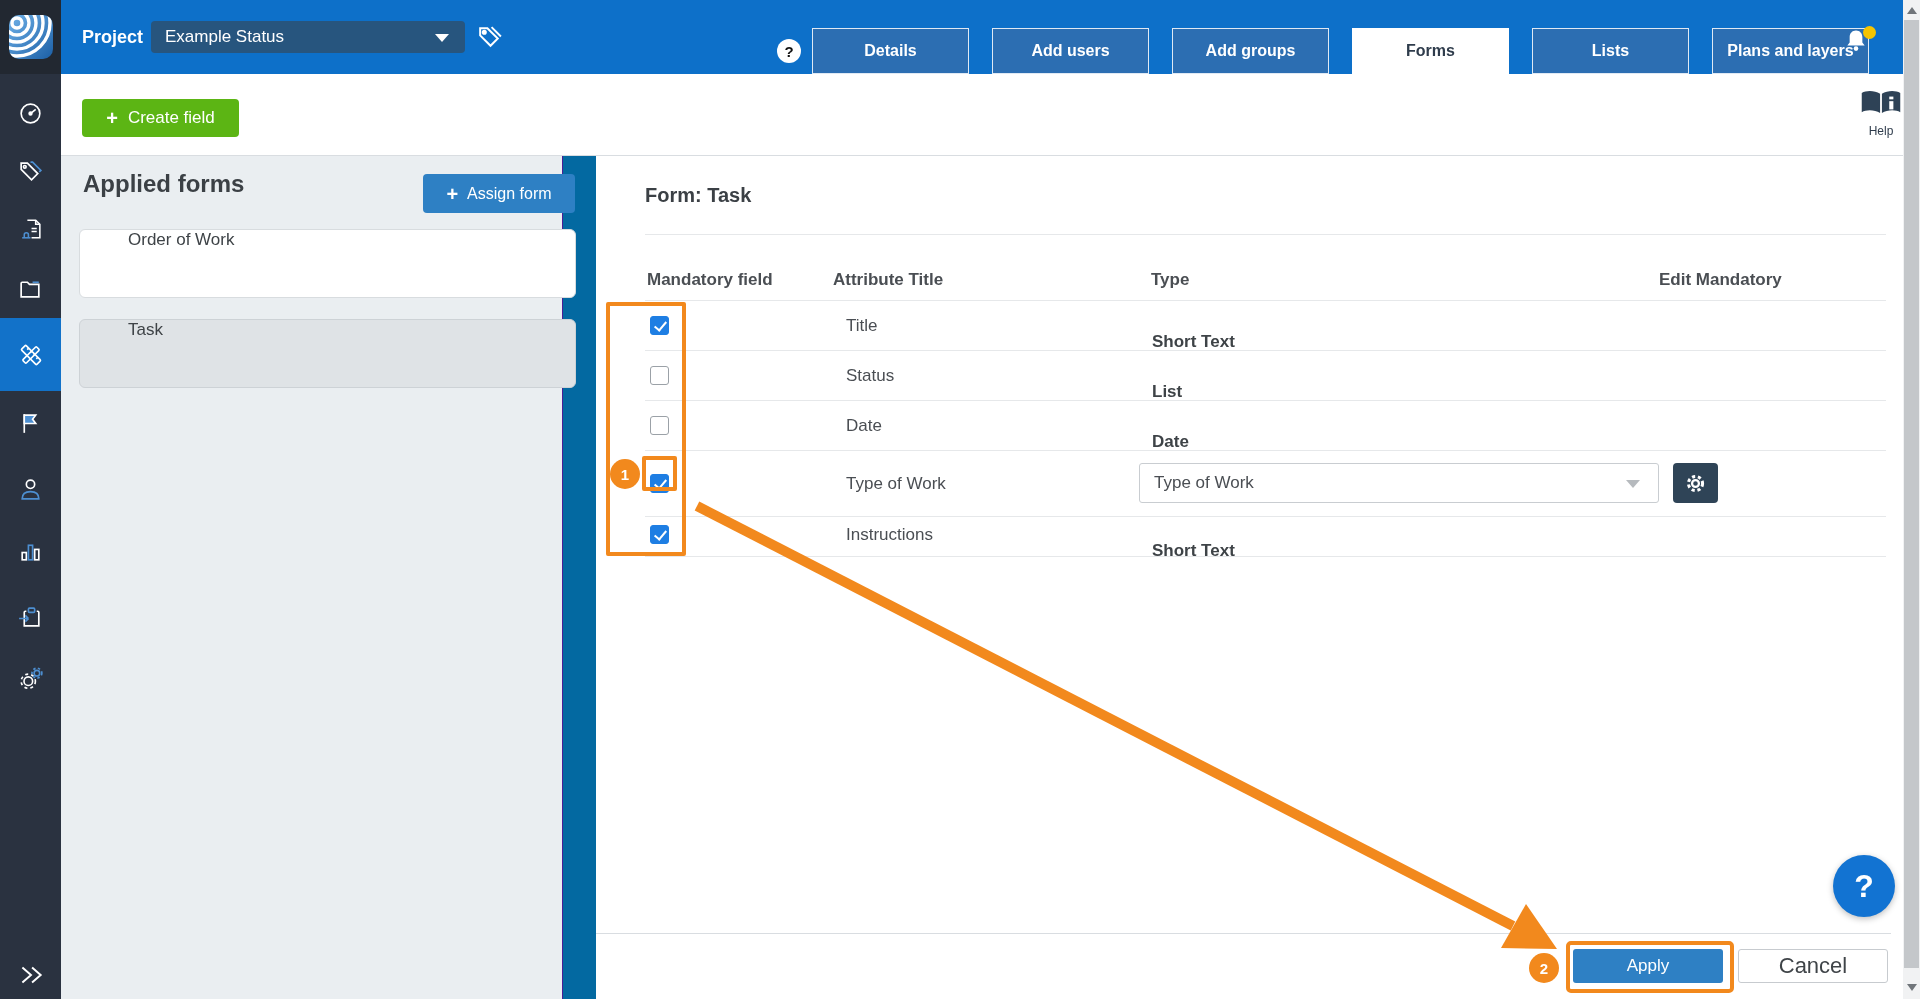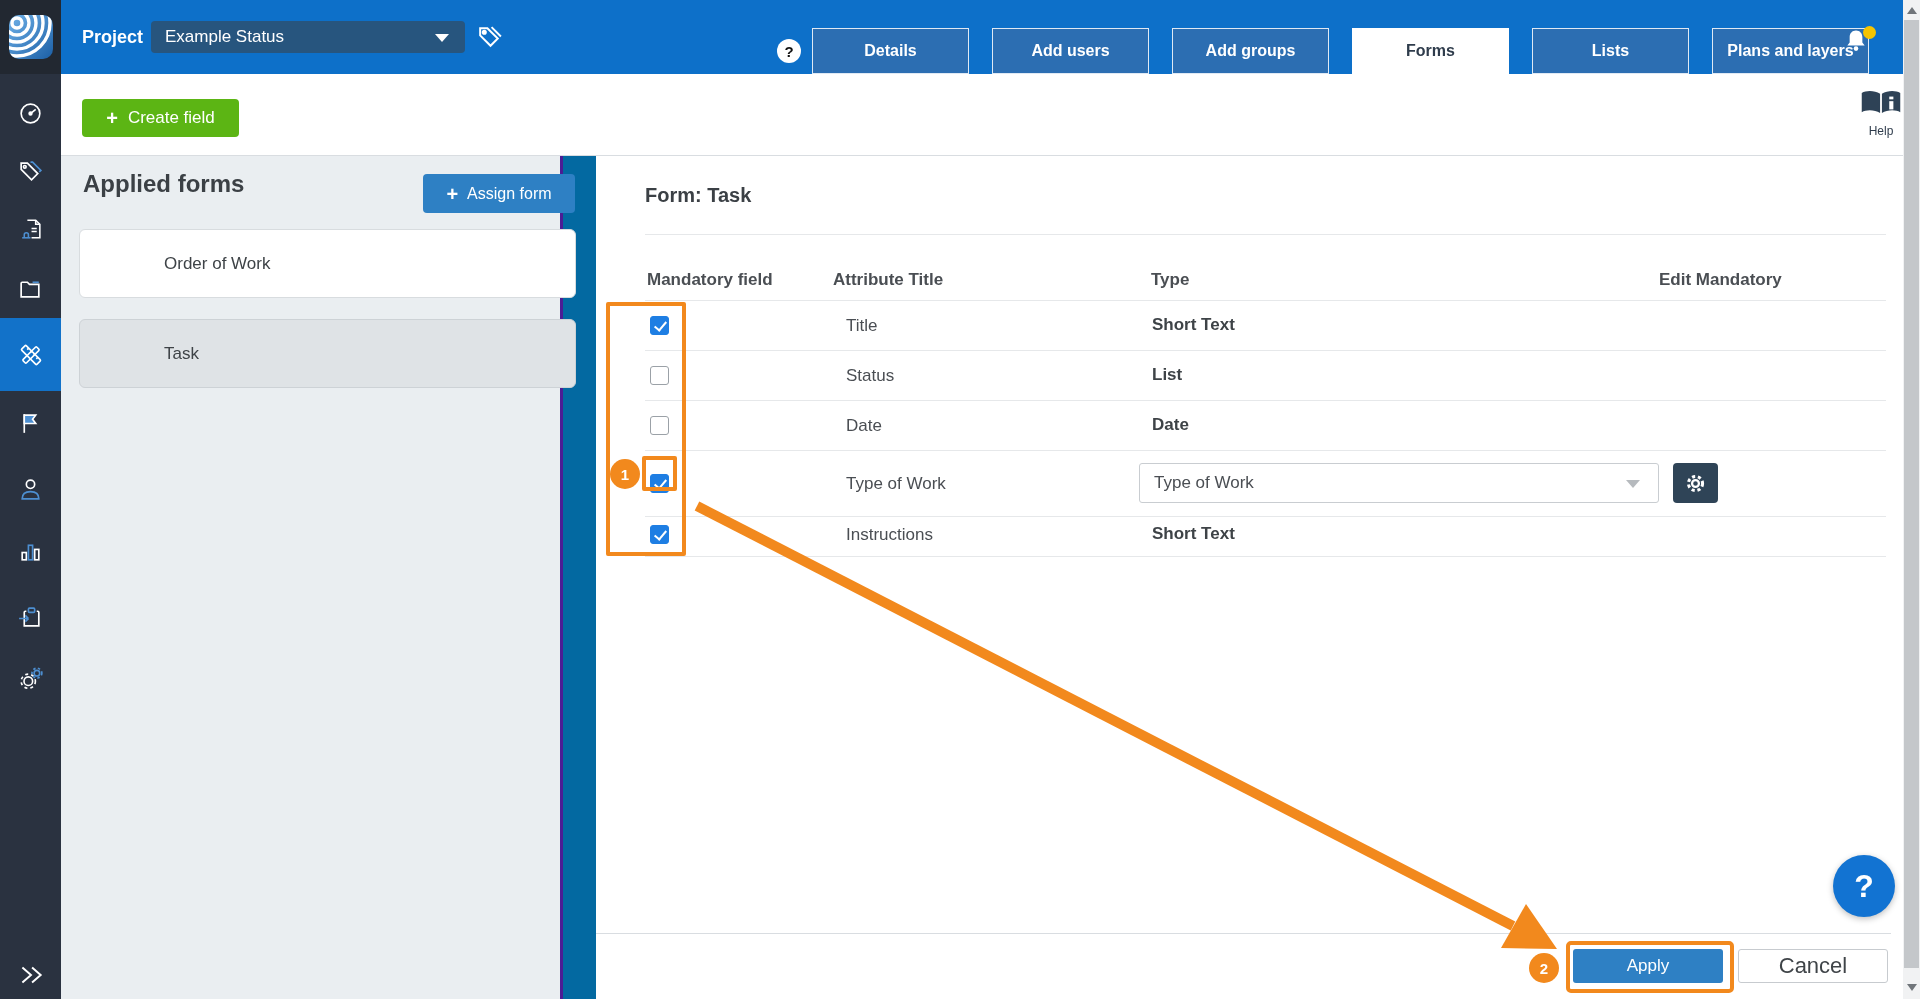--- a/index.html
+++ b/index.html
@@ -33,44 +33,44 @@
 
   
   #toolbar{left:61px;top:74px;width:1842px;height:82px;background:#fff;border-bottom:1px solid #D9DDE1;}
   #create-form-btn{left:21px;top:25px;width:157px;height:38px;background:#5CB514;border-radius:4px;border:none;
     color:#fff;font-size:17px;display:flex;align-items:center;justify-content:center;gap:10px;cursor:pointer;font-family:inherit;}
   .plus{font-size:20px;font-weight:bold;line-height:1;}
   #help-widget{left:1775px;top:14px;width:90px;text-align:center;cursor:pointer;}
   #help-widget .lbl{font-size:12px;color:#2F3C4C;margin-top:2px;}
 
   
-  #left-panel{left:61px;top:156px;width:502px;height:843px;background:#EAEEF1;border-right:3px solid #4c1d95;}
+  #left-panel{left:61px;top:156px;width:502px;height:843px;background:#EAEEF1;border-right:1px solid #4c1d95;}
   #applied-title{left:22px;top:14px;font-size:24px;font-weight:bold;color:#3B4045;}
   #assign-btn{left:362px;top:18px;width:152px;height:39px;background:#2E80C4;border:none;border-radius:4px;
     color:#fff;font-size:16px;display:flex;align-items:center;justify-content:center;gap:9px;cursor:pointer;font-family:inherit;}
   .form-card{left:18px;width:497px;height:69px;background:#fff;border:1px solid #D8DCDF;border-radius:6px;
-    display:flex;align-items:center;padding-left:84px;font-size:17px;color:#3E4347;cursor:pointer;}
+    display:flex;align-items:flex-start;padding-left:48px;font-size:17px;color:#3E4347;cursor:pointer;}
   #form-card-0{top:73px;}
   #form-card-1{top:163px;background:#DFE3E6;border-color:#CDD2D6;}
 
   
   #main{left:596px;top:156px;width:1307px;height:843px;background:#fff;}
   #form-title{left:49px;top:28px;font-size:20px;font-weight:bold;color:#3B4045;text-align:center;}
   .hline{height:1px;background:#E6E8EA;}
   #title-divider{left:49px;top:78px;width:1241px;}
   #head-underline{left:49px;top:144px;width:1241px;}
   .th{top:114px;font-size:17px;font-weight:bold;color:#4A4E53;}
   #th-0{left:51px;} #th-1{left:237px;} #th-2{left:555px;} #th-3{left:1063px;}
   .row-divider{left:49px;width:1241px;}
   .cb{width:19px;height:19px;border:1.5px solid #9BA1A7;border-radius:3px;background:#fff;position:absolute;left:54px;cursor:pointer;}
   .cb.checked{background:#1E7EE3;border-color:#1E7EE3;}
   .cb.checked::after{content:"";position:absolute;left:6px;top:2px;width:5px;height:10px;
     border-right:2.5px solid #fff;border-bottom:2.5px solid #fff;transform:rotate(40deg);}
   .row-label{left:250px;font-size:17px;color:#4A4E53;position:absolute;}
-  .row-type{left:556px;font-size:17px;font-weight:bold;color:#3E4347;position:absolute;}
+  .row-type{left:556px;font-size:17px;font-weight:bold;color:#3E4347;position:absolute;margin-top:17px;}
   #type-select{left:543px;top:307px;width:520px;height:40px;border:1px solid #C9CDD1;border-radius:3px;background:#fff;
     display:flex;align-items:center;padding:0 14px;font-size:17px;color:#4A4E53;cursor:pointer;}
   #type-caret{position:absolute;right:18px;top:16px;width:0;height:0;border-left:7px solid transparent;border-right:7px solid transparent;border-top:8px solid #B6BABE;}
   #gear-btn{left:1077px;top:307px;width:45px;height:40px;background:#2F4457;border:none;border-radius:4px;
     display:flex;align-items:center;justify-content:center;cursor:pointer;}
   #footer-divider{left:0;top:777px;width:1295px;}
   #apply-btn{left:977px;top:793px;width:150px;height:34px;background:#2E80C4;border:none;border-radius:3px;
     color:#fff;font-size:17px;cursor:pointer;font-family:inherit;}
   #cancel-btn{left:1142px;top:793px;width:150px;height:34px;background:#fff;border:1px solid #C7CBCF;border-radius:3px;
     color:#3F4448;font-size:22px;cursor:pointer;font-family:inherit;}

